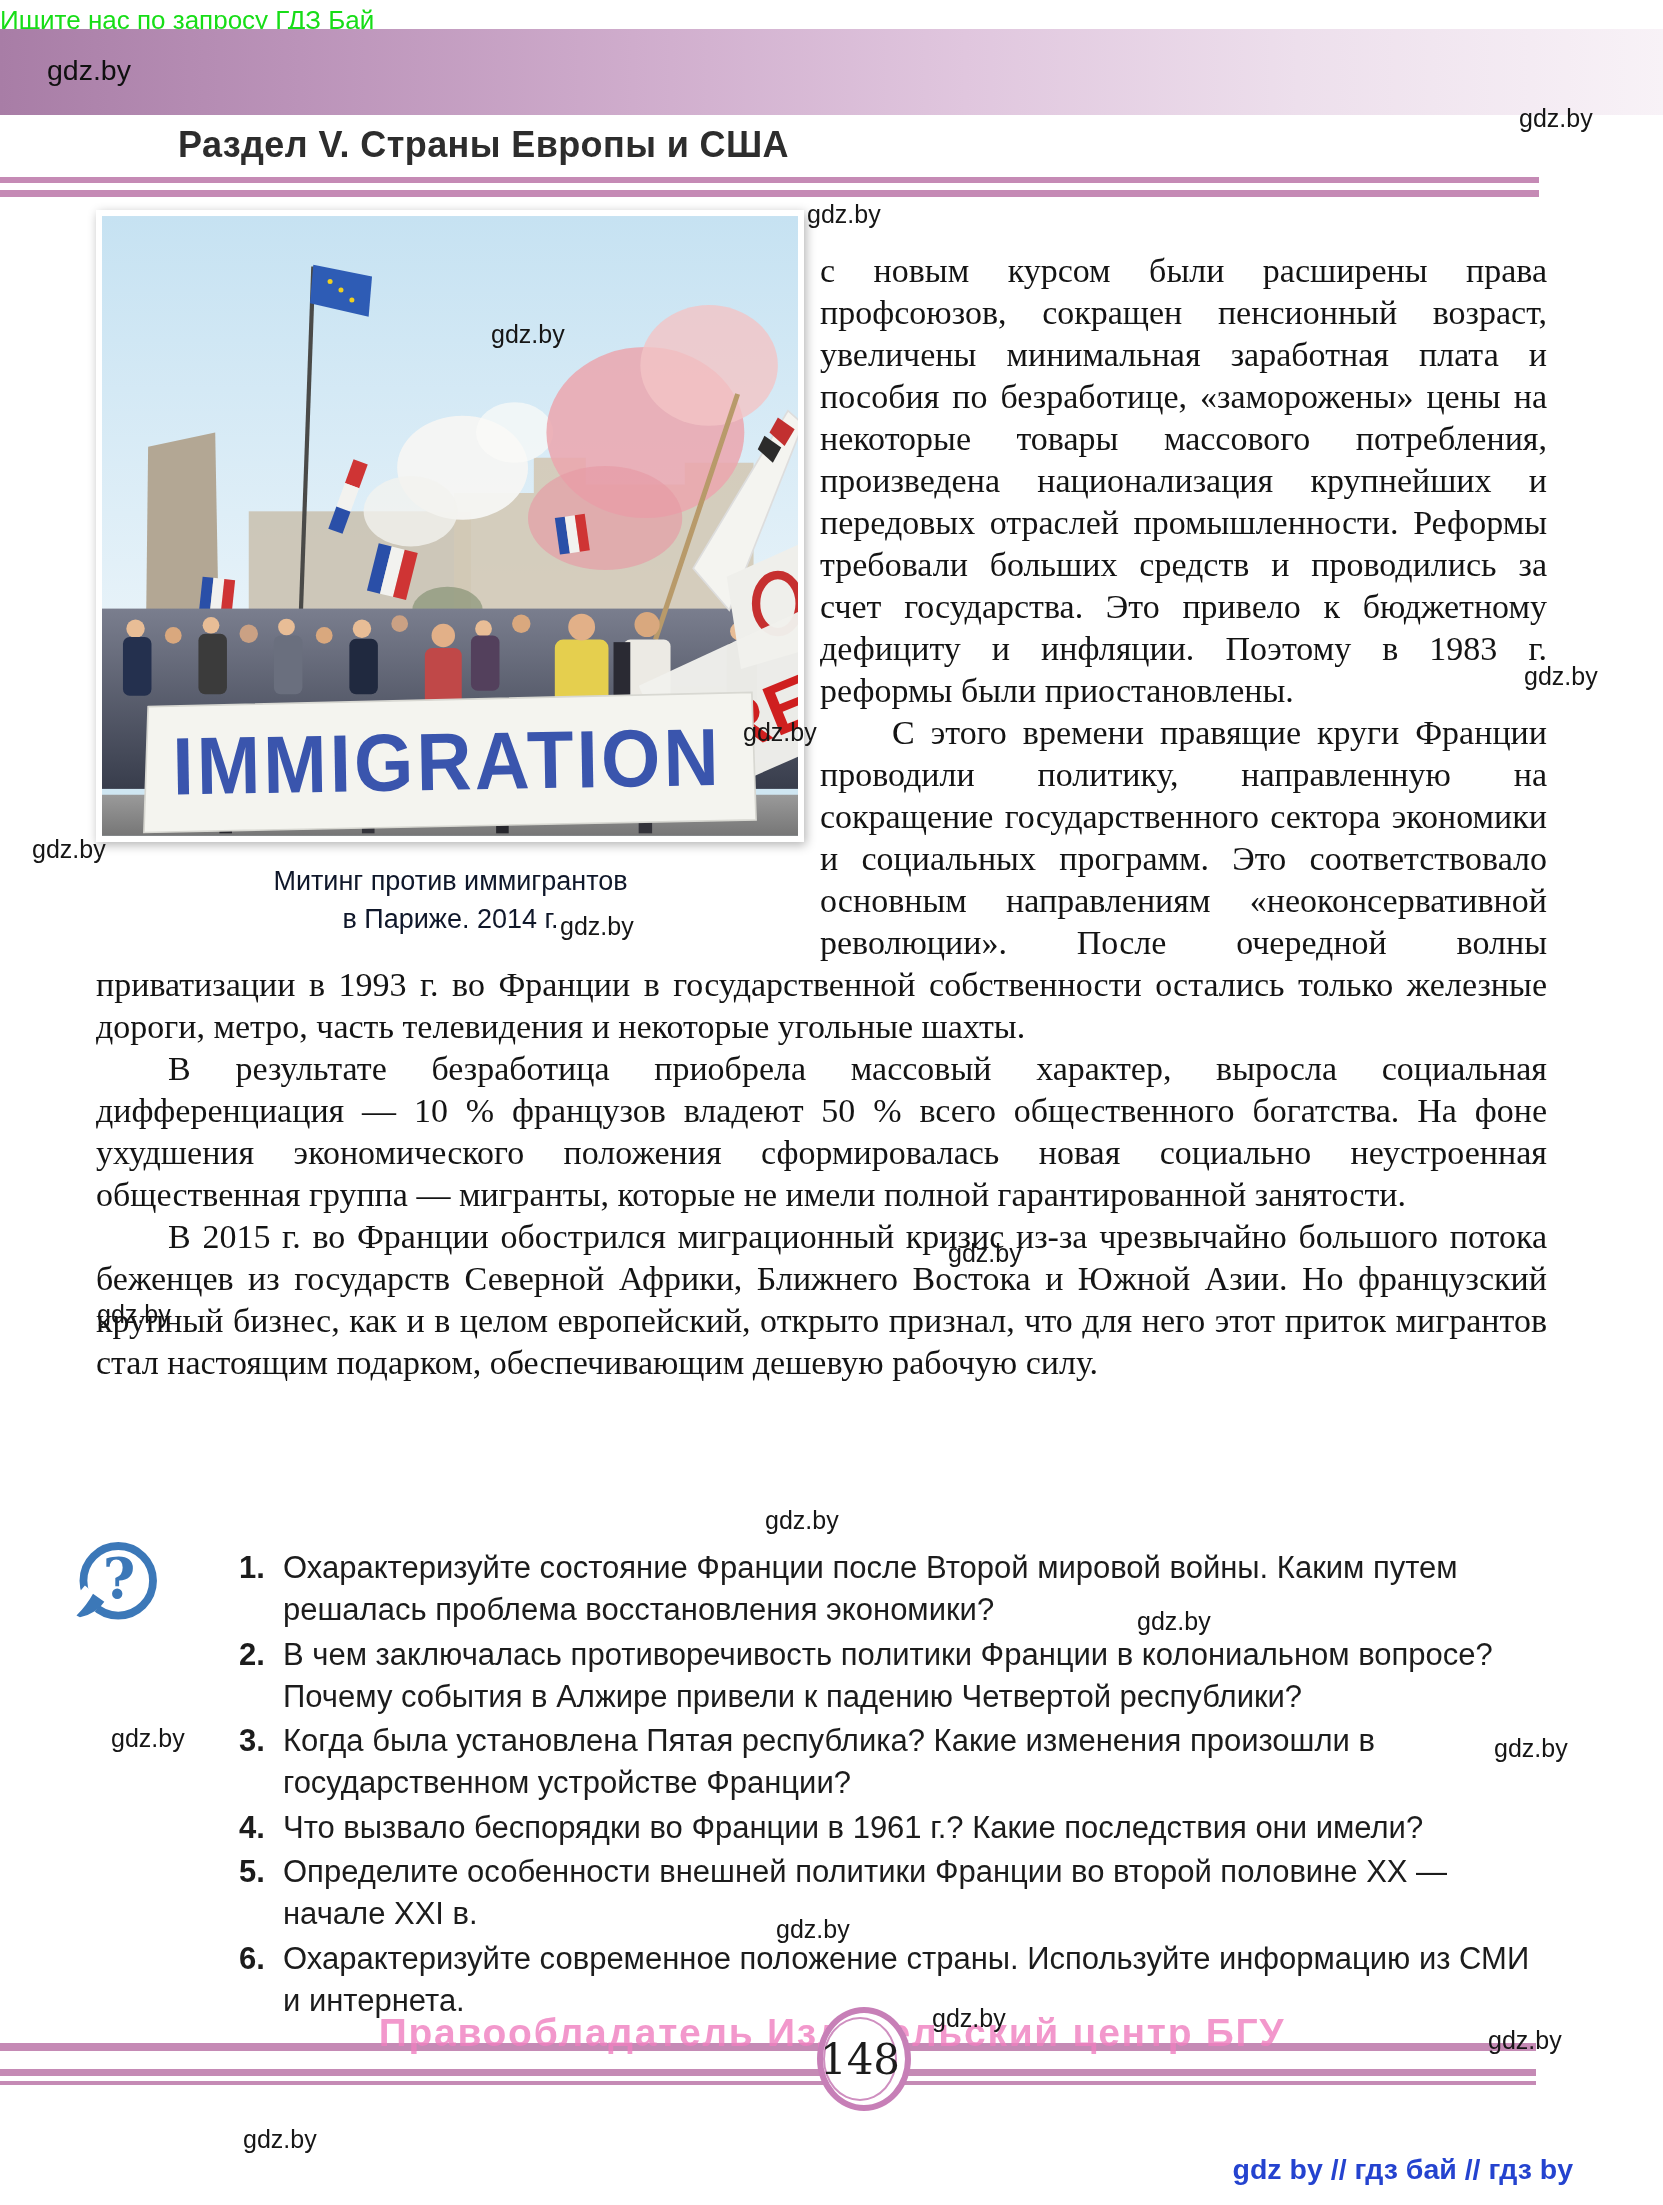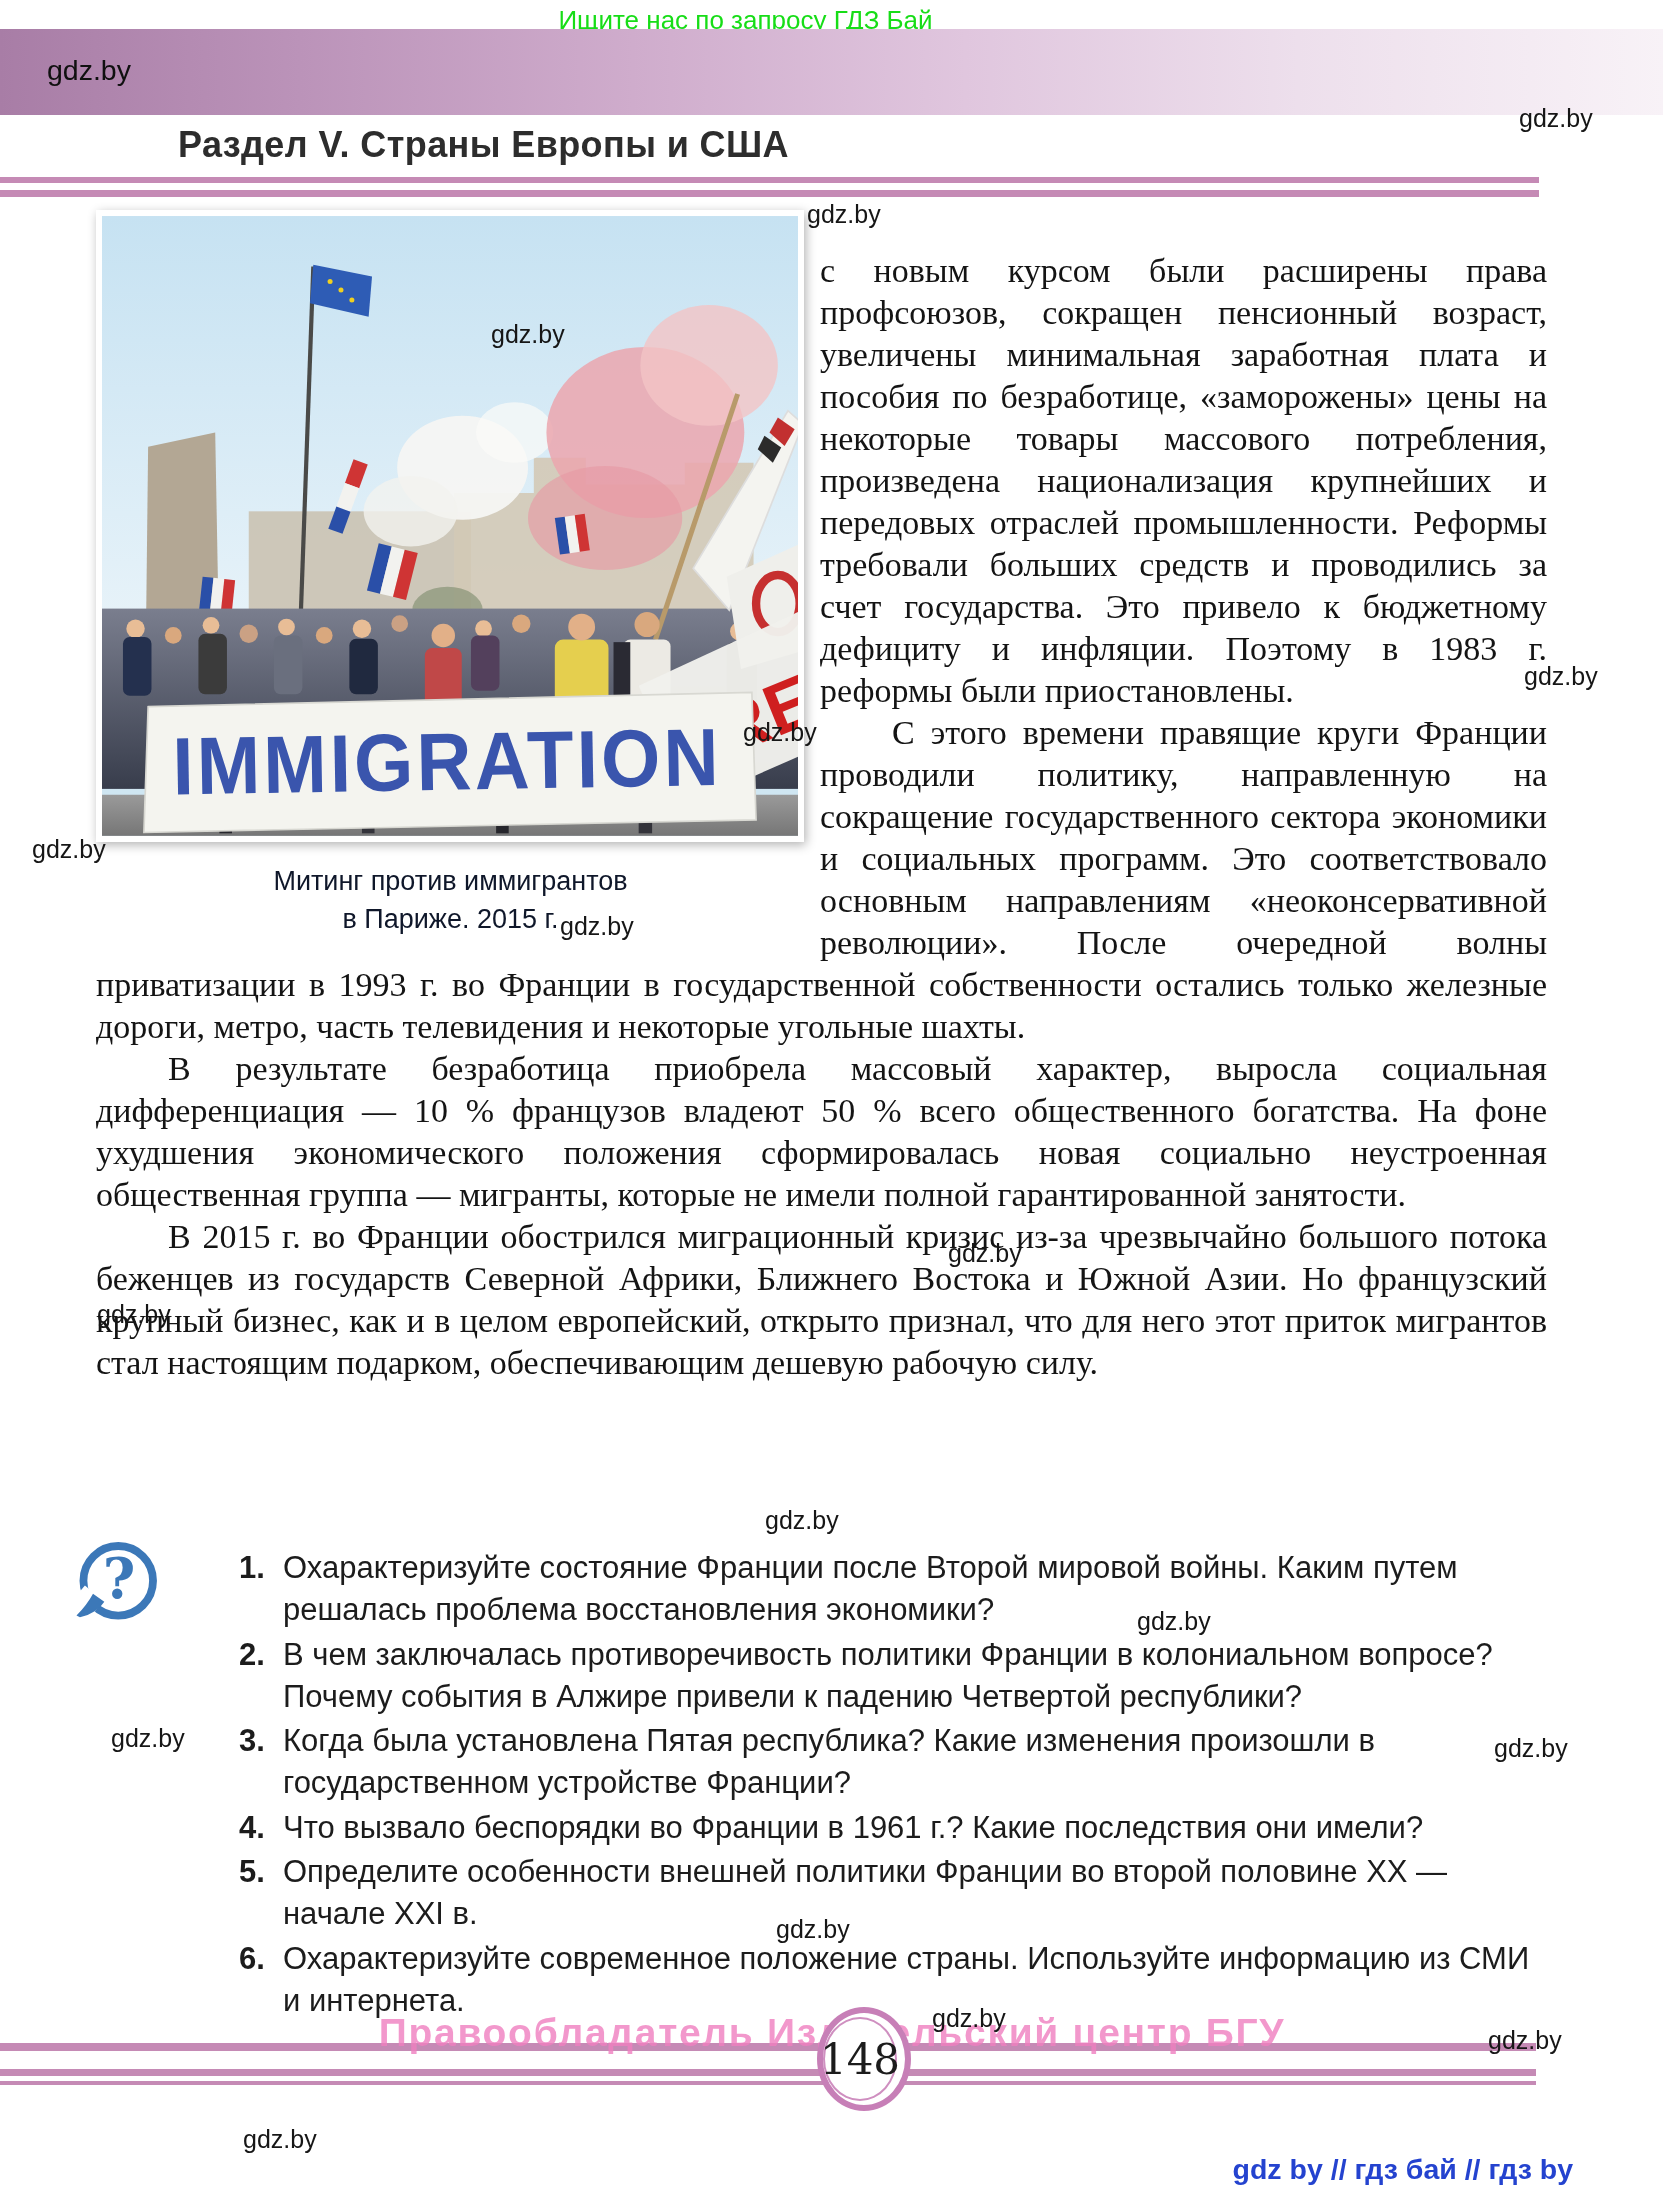--- a/index.html
+++ b/index.html
@@ -1,20 +1,20 @@
 <!DOCTYPE html>
 <html style="font-size:13.4px"><head>
 <meta charset="utf-8">
 <style>
   html,body{margin:0;padding:0;background:#e8e8e8;}
   .page{position:relative;width:1664px;height:2205px;background:#ffffff;overflow:hidden;
         font-family:"Liberation Sans",sans-serif;}
 
   
-  .promo{position:absolute;left:16px;top:5px;width:1459px;text-align:center;
+  .promo{position:absolute;left:0;top:5px;width:1459px;
          font-size:26px;font-weight:500;color:#17dd17;}
 
   
   .topbar{position:absolute;left:0;top:29px;width:100%;height:86px;
           background:linear-gradient(90deg,#a87da6 0%,#bb93b9 18%,#cfaccc 38%,#e0c6de 58%,#eddfec 78%,#f8f2f7 100%);}
   .brand{position:absolute;left:47px;top:25px;font-size:28.5px;color:#101010;}
 
   .section-title{position:absolute;left:178px;top:124px;margin:0;
                  font-size:36px;font-weight:700;color:#2d2d2d;letter-spacing:0.4px;}
 
@@ -193,21 +193,21 @@
           <rect x="640" y="702" width="16" height="34" fill="#33333a"></rect>
 
           <polygon points="640,560 830,472 836,642 700,702" fill="#f1f1ec" opacity=".97"></polygon>
           <text x="745" y="645" transform="rotate(-22 745 645)" font-family="Liberation Sans, sans-serif" font-size="86" font-weight="800" fill="#cf1f1f" letter-spacing="2">REFEREND</text>
           <polygon points="55,585 775,568 780,720 50,735" fill="#f4f4ef" stroke="#d8d8d2" stroke-width="2"></polygon>
           <text x="412" y="684" text-anchor="middle" transform="rotate(-1 412 684)" font-family="Liberation Sans, sans-serif" font-size="97" font-weight="800" fill="#3a55ad" letter-spacing="4" textLength="655" lengthAdjust="spacingAndGlyphs">IMMIGRATION</text>
         </svg>
       </div>
       <figcaption>
         <span>Митинг против иммигрантов</span><br>
-        <span>в Париже. 2015 г.</span>
+        <span>в Париже. 2014 г.</span>
       </figcaption>
     </figure>
 
     <p class="first">с новым курсом были расширены права профсоюзов, сокращен пенсионный возраст, увеличены минимальная заработная плата и пособия по безработице, «заморожены» цены на некоторые товары массового потребления, произведена национализация крупнейших и передовых отраслей промышленности. Реформы требовали больших средств и проводились за счет государства. Это привело к бюджетному дефициту и инфляции. Поэтому в 1983 г. реформы были приостановлены.</p>
     <p class="indent">С этого времени правящие круги Франции проводили политику, направленную на сокращение государственного сектора экономики и социальных программ. Это соответствовало основным направлениям «неоконсервативной революции». После очередной волны приватизации в 1993 г. во Франции в государственной собственности остались только железные дороги, метро, часть телевидения и некоторые угольные шахты.</p>
     <p class="indent">В результате безработица приобрела массовый характер, выросла социальная дифференциация — 10 % французов владеют 50 % всего общественного богатства. На фоне ухудшения экономического положения сформировалась новая социально неустроенная общественная группа — мигранты, которые не имели полной гарантированной занятости.</p>
     <p class="indent">В 2015 г. во Франции обострился миграционный кризис из-за чрезвычайно большого потока беженцев из государств Северной Африки, Ближнего Востока и Южной Азии. Но французский крупный бизнес, как и в целом европейский, открыто признал, что для него этот приток мигрантов стал настоящим подарком, обеспечивающим дешевую рабочую силу.</p>
   </div>
 
   <div class="questions">

